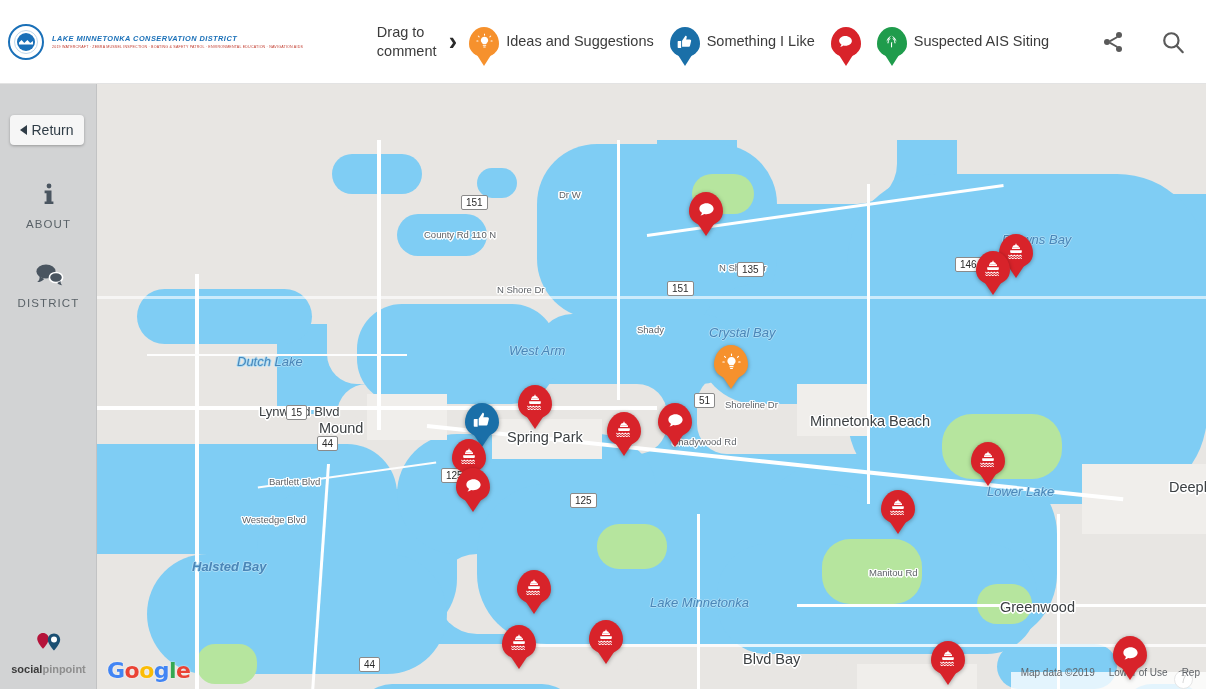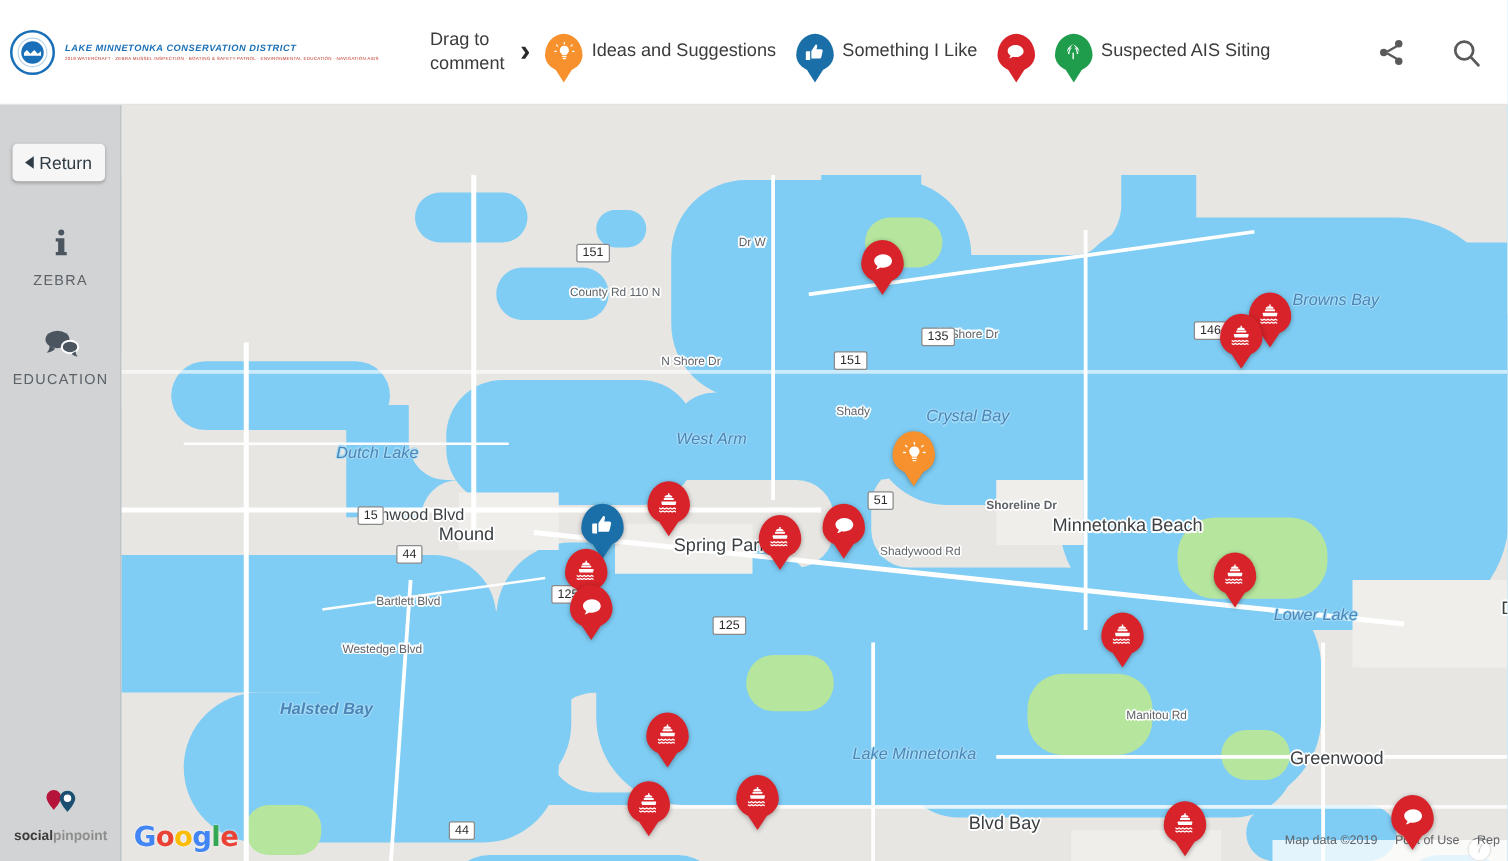--- a/index.html
+++ b/index.html
@@ -38,21 +38,21 @@
   .brand-text { margin-left: 8px; }
   .brand-title {
     font-size: 7.4px; letter-spacing: .45px; color: #1a70b8;
     font-weight: bold; white-space: nowrap; font-style: italic;
   }
   .brand-sub {
     font-size: 3.6px; letter-spacing: .2px; color: #c0392b;
     white-space: nowrap; margin-top: 2px;
   }
 
-  .tools { display: flex; align-items: center; flex: 1; height: 84px; }
+  .tools { display: flex; align-items: center; flex: 1; height: 84px; justify-content: center; }
   .drag-label {
     font-size: 14.5px; color: #3b3b3b; line-height: 19px;
     width: 62px; margin-left: 14px;
   }
   .chev {
     font-size: 25px; color: #2b2b2b; font-weight: bold;
     margin: 0 12px 0 10px; line-height: 1;
   }
   .tool {
     display: flex; align-items: center; margin-right: 16px; cursor: pointer;
@@ -125,21 +125,21 @@
   .water { position: absolute; background: #7fcdf4; }
   .green { position: absolute; background: #b6e59e; }
   .urban { position: absolute; background: #f0eeeb; }
   .road { position: absolute; background: #ffffff; }
   .road-min { position: absolute; background: #fdfdfd; }
 
   .mlabel {
     position: absolute; color: #3c4043; font-size: 13px;
     text-shadow: -1.5px 0 #fff, 0 1.5px #fff, 1.5px 0 #fff, 0 -1.5px #fff,
                  -1px -1px #fff, 1px 1px #fff, -1px 1px #fff, 1px -1px #fff;
-    white-space: nowrap; pointer-events: none; margin-left: 32px;
+    white-space: nowrap; pointer-events: none;
   }
   .mlabel.town { font-size: 14.5px; color: #3c4043; }
   .mlabel.bay {
     color: #4a86b8; font-size: 13px; font-style: italic;
     text-shadow: -1px 0 #a9dcf6, 0 1px #a9dcf6, 1px 0 #a9dcf6, 0 -1px #a9dcf6;
   }
   .mlabel.street {
     font-size: 9.5px; color: #5f6368;
   }
   .shield {
@@ -284,33 +284,33 @@
       <div class="txt">Return</div>
     </div>
 
     <div class="side-item" style="top:98px">
       <span>
         <svg width="24" height="26" viewBox="0 0 24 26" fill="#4a5560">
           <circle cx="12" cy="4" r="2.4"></circle>
           <path d="M9.2 8.6h5.3v10.9h1.9v2.6H7.6v-2.6h1.9V11.2H7.6V8.6z"></path>
         </svg>
       </span>
-      <span class="sl">ZEBRA</span>
+      <span class="sl">ABOUT</span>
     </div>
 
     <div class="side-item" style="top:178px">
       <span>
         <svg width="30" height="25" viewBox="0 0 30 25" fill="#4a5560">
           <ellipse cx="12" cy="9.5" rx="9.6" ry="7"></ellipse>
           <path d="M5.6 14.2c.2 2.6-.6 4.6-2.4 5.9 3-.2 5.4-1.3 7-3.2z"></path>
           <ellipse cx="22" cy="15.5" rx="6.6" ry="5" stroke="#fff" stroke-width="1.6"></ellipse>
           <path d="M26.6 18.9c-.1 1.9.4 3.3 1.7 4.3-2.2-.2-3.9-1-5-2.3z"></path>
         </svg>
       </span>
-      <span class="sl">EDUCATION</span>
+      <span class="sl">DISTRICT</span>
     </div>
 
 
     <div class="sp-logo">
       <span>
         <svg width="34" height="24" viewBox="0 0 34 24">
           <path d="M11 2c3.2 0 5.8 2.6 5.8 5.8 0 4-5.8 10-5.8 10S5.2 11.8 5.2 7.8C5.2 4.6 7.8 2 11 2z" fill="#b5133a"></path>
           <path d="M22 2.6c3.4 0 6.2 2.8 6.2 6.2 0 4.3-6.2 10.7-6.2 10.7s-6.2-6.4-6.2-10.7c0-3.4 2.8-6.2 6.2-6.2z" fill="#1b4f72"></path>
           <circle cx="22" cy="8.6" r="3" fill="#fff"></circle>
         </svg>
@@ -404,21 +404,21 @@
         <div class="mlabel " style="left: 162px; top: 320px;">Lynwood Blvd</div>
         <div class="mlabel street" style="left: 172px; top: 392px;">Bartlett Blvd</div>
         <div class="mlabel street" style="left: 145px; top: 430px;">Westedge Blvd</div>
         <div class="mlabel bay" style="left: 95px; top: 475px; font-weight: bold;">Halsted Bay</div>
         <div class="mlabel bay" style="left: 412px; top: 259px;">West Arm</div>
         <div class="mlabel town" style="left: 410px; top: 345px;">Spring Park</div>
         <div class="mlabel street" style="left: 540px; top: 240px;">Shady</div>
         <div class="mlabel bay" style="left: 612px; top: 241px;">Crystal Bay</div>
         <div class="mlabel street" style="left: 400px; top: 200px;">N Shore Dr</div>
         <div class="mlabel street" style="left: 622px; top: 178px;">N Shore Dr</div>
-        <div class="mlabel street" style="left: 660px; top: 315px; font-weight: bold;">Shoreline Dr</div>
+        <div class="mlabel street" style="left: 628px; top: 315px;">Shoreline Dr</div>
         <div class="mlabel street" style="left: 575px; top: 352px;">Shadywood Rd</div>
         <div class="mlabel town" style="left: 713px; top: 329px;">Minnetonka Beach</div>
         <div class="mlabel bay" style="left: 905px; top: 148px;">Browns Bay</div>
         <div class="mlabel bay" style="left: 890px; top: 400px;">Lower Lake</div>
         <div class="mlabel town" style="left: 1072px; top: 395px;">Deephave</div>
         <div class="mlabel bay" style="left: 553px; top: 511px;">Lake Minnetonka</div>
         <div class="mlabel street" style="left: 772px; top: 483px;">Manitou Rd</div>
         <div class="mlabel town" style="left: 646px; top: 567px;">Blvd Bay</div>
         <div class="mlabel town" style="left: 903px; top: 515px;">Greenwood</div>
         <div class="mlabel street" style="left: 327px; top: 145px;">County Rd 110 N</div>
@@ -672,17 +672,17 @@
               </svg>
             </div>
           </div>
         </div>
       </div>
 
     <div class="google-logo"><span class="g-b">G</span><span class="g-r">o</span><span class="g-y">o</span><span class="g-b">g</span><span class="g-g">l</span><span class="g-r">e</span></div>
 
     <div class="attrib">
       <span>Map data ©2019</span>
-      <span class="lnk">Post of Use</span>
+      <span class="lnk">Lower of Use</span>
       <span class="lnk">Rep</span>
     </div>
   </div>
 </div>
 
 </body></html>

